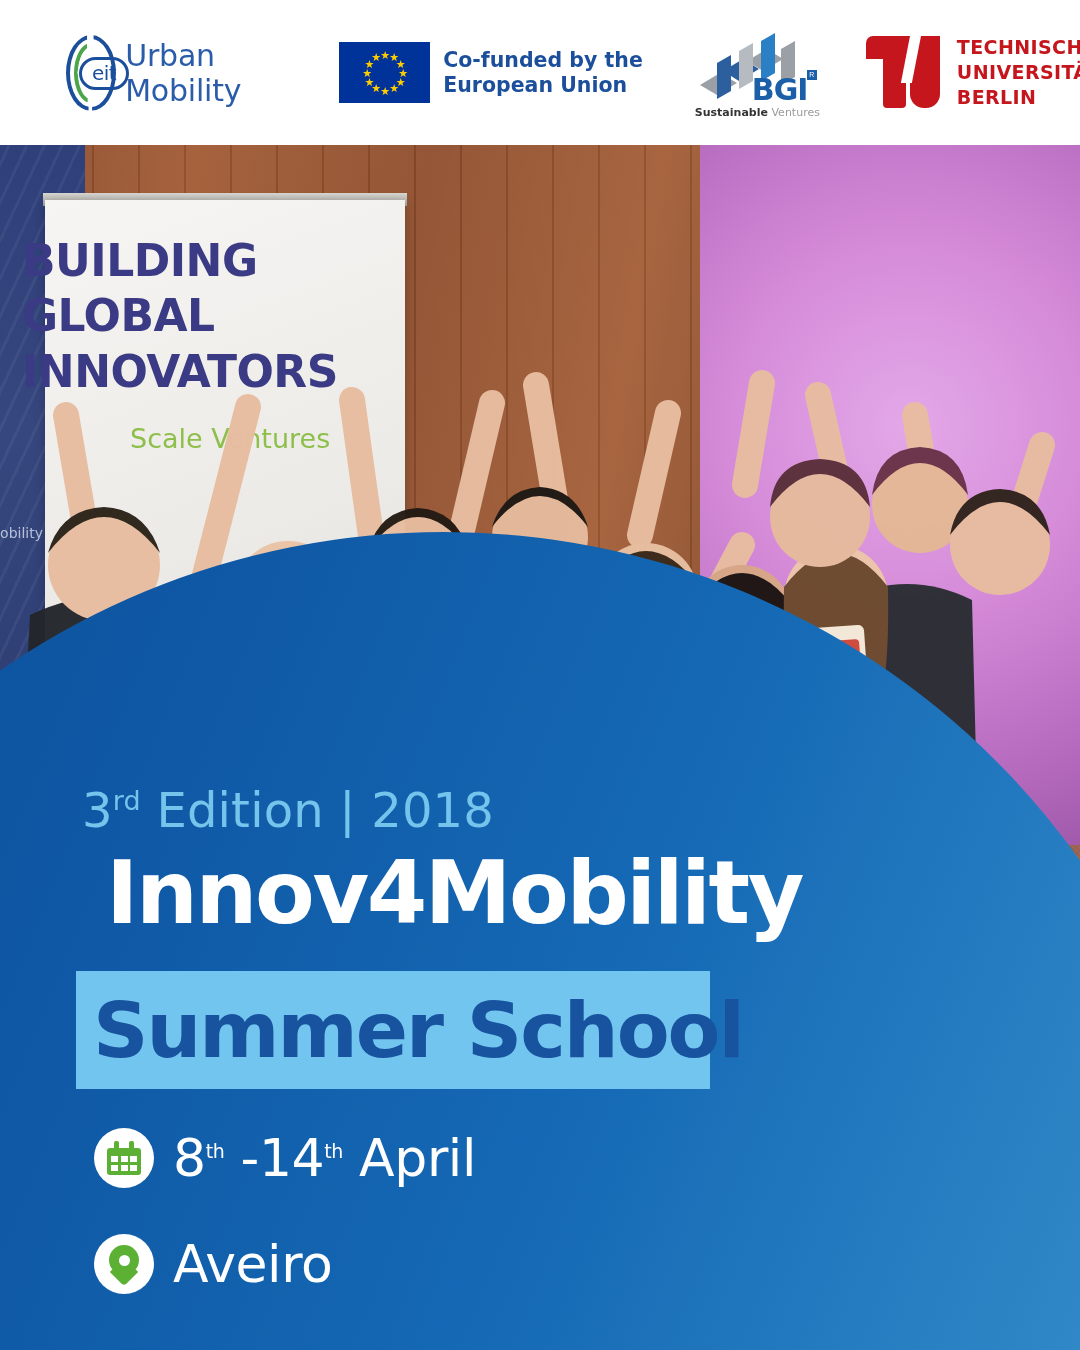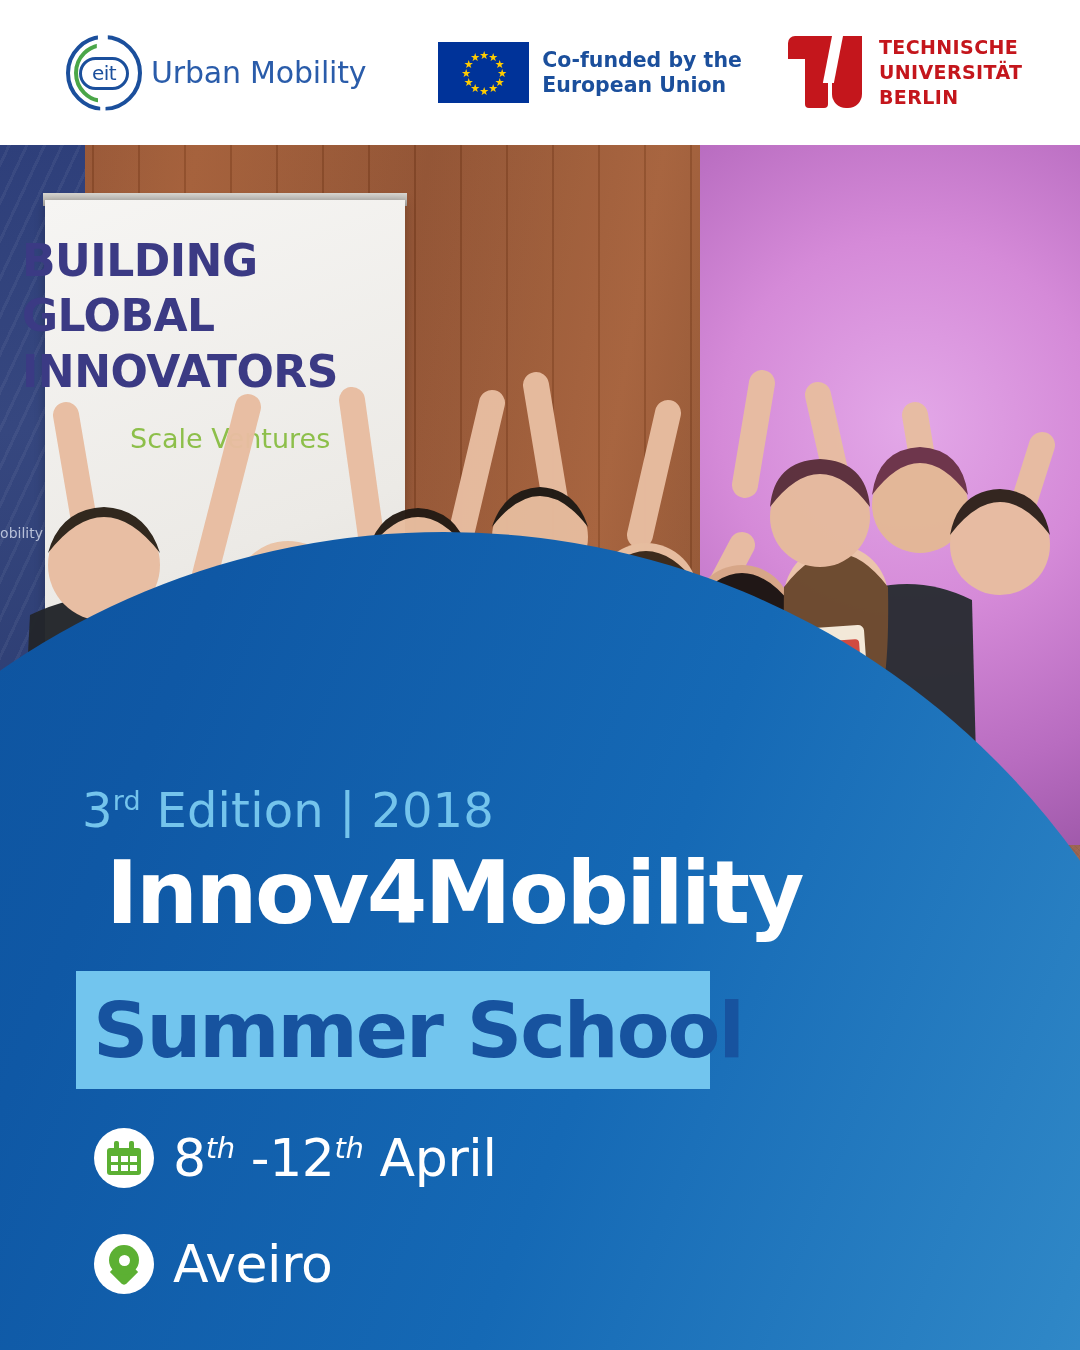--- a/index.html
+++ b/index.html
@@ -226,21 +226,21 @@
   .info-row.place{ left:94px; top:1234px;text-align:right; }
 
   .icon-circle{
     width:60px; height:60px; border-radius:50%; background:#ffffff;
     display:flex; align-items:center; justify-content:center; flex:0 0 60px;
   }
   .info-text{
     font-family:"DejaVu Sans", sans-serif; font-size:52px; color:#ffffff;
     font-weight:400; letter-spacing:-0.4px; white-space:nowrap;
   }
-  .info-text sup{ font-size:29px; vertical-align:super;font-style:italic; }
+  .info-text sup{ font-size:19px; vertical-align:super; }
 
   
   .cal{ width:34px; height:34px; position:relative; }
   .cal-body{
     position:absolute; left:0; bottom:0; width:34px; height:27px;
     background:#5cb033; border-radius:3px;
   }
   .cal-ring{
     position:absolute; top:0; width:5px; height:9px; background:#5cb033;
     border-radius:2px;
@@ -299,20 +299,37 @@
         <span class="eu-star" style="left: 27.5px; top: 30.5px;">★</span>
         <span class="eu-star" style="left: 29.9115px; top: 21.5px;">★</span>
         <span class="eu-star" style="left: 36.5px; top: 14.9115px;">★</span>
       </div>
     <div class="eu-text">
       <div>Co-funded by the</div>
       <div>European Union</div>
     </div>
   </div>
 
+  <div class="bgi-logo logo-slot">
+    <svg width="125" height="80" viewBox="0 0 125 80">
+      <polygon points="5,52 25,40 42,50 22,62" fill="#9aa0a6"></polygon>
+      <polygon points="28,38 48,26 64,36 44,48" fill="#2b5f9e"></polygon>
+      <polygon points="52,28 72,16 88,26 68,38" fill="#9aa0a6"></polygon>
+      <polygon points="22,30 36,22 36,58 22,66" fill="#2b5f9e"></polygon>
+      <polygon points="44,18 58,10 58,48 44,56" fill="#b5bbc1"></polygon>
+      <polygon points="66,8  80,0  80,40 66,48" fill="#2b7fc4"></polygon>
+      <polygon points="86,16 100,8 100,44 86,52" fill="#9aa0a6"></polygon>
+    </svg>
+    <div class="bgi-text">BGI</div>
+    <div class="bgi-reg">R</div>
+    <div class="bgi-tag">
+      <b>Sustainable</b>
+      <i>Ventures</i>
+    </div>
+  </div>
 
   <div class="tu-logo logo-slot">
     <div class="tu-mark">
       <div class="tu-bar-h"></div>
       <div class="tu-bar-v"></div>
       <div class="tu-u"></div>
       <div class="tu-u-notch"></div>
     </div>
     <div class="tu-text">
       <div>TECHNISCHE</div>
@@ -444,21 +461,21 @@
             <i></i>
             <i></i>
             <i></i>
             <i></i>
             <i></i>
             <i></i>
           </div>
       </div>
     </div>
     <div class="info-text">
-      <span>8</span><sup>th</sup><span> -</span><span>12</span><sup>th</sup><span> April</span>
+      <span>8</span><sup>th</sup><span> -</span><span>14</span><sup>th</sup><span> April</span>
     </div>
   </div>
 
   <div class="info-row place">
     <div class="icon-circle">
       <div class="pin">
         <div class="pin-tip"></div>
         <div class="pin-head"></div>
         <div class="pin-dot"></div>
       </div>

